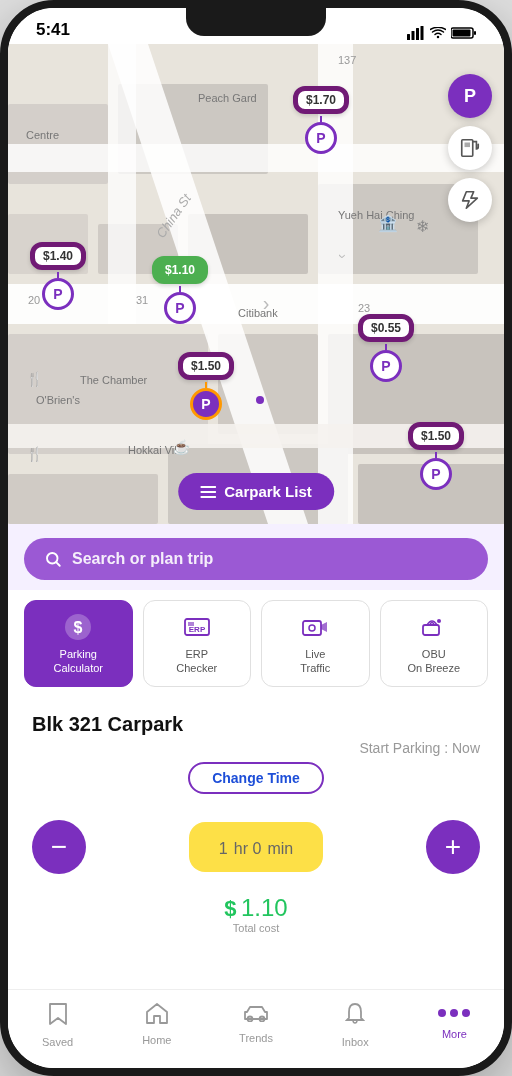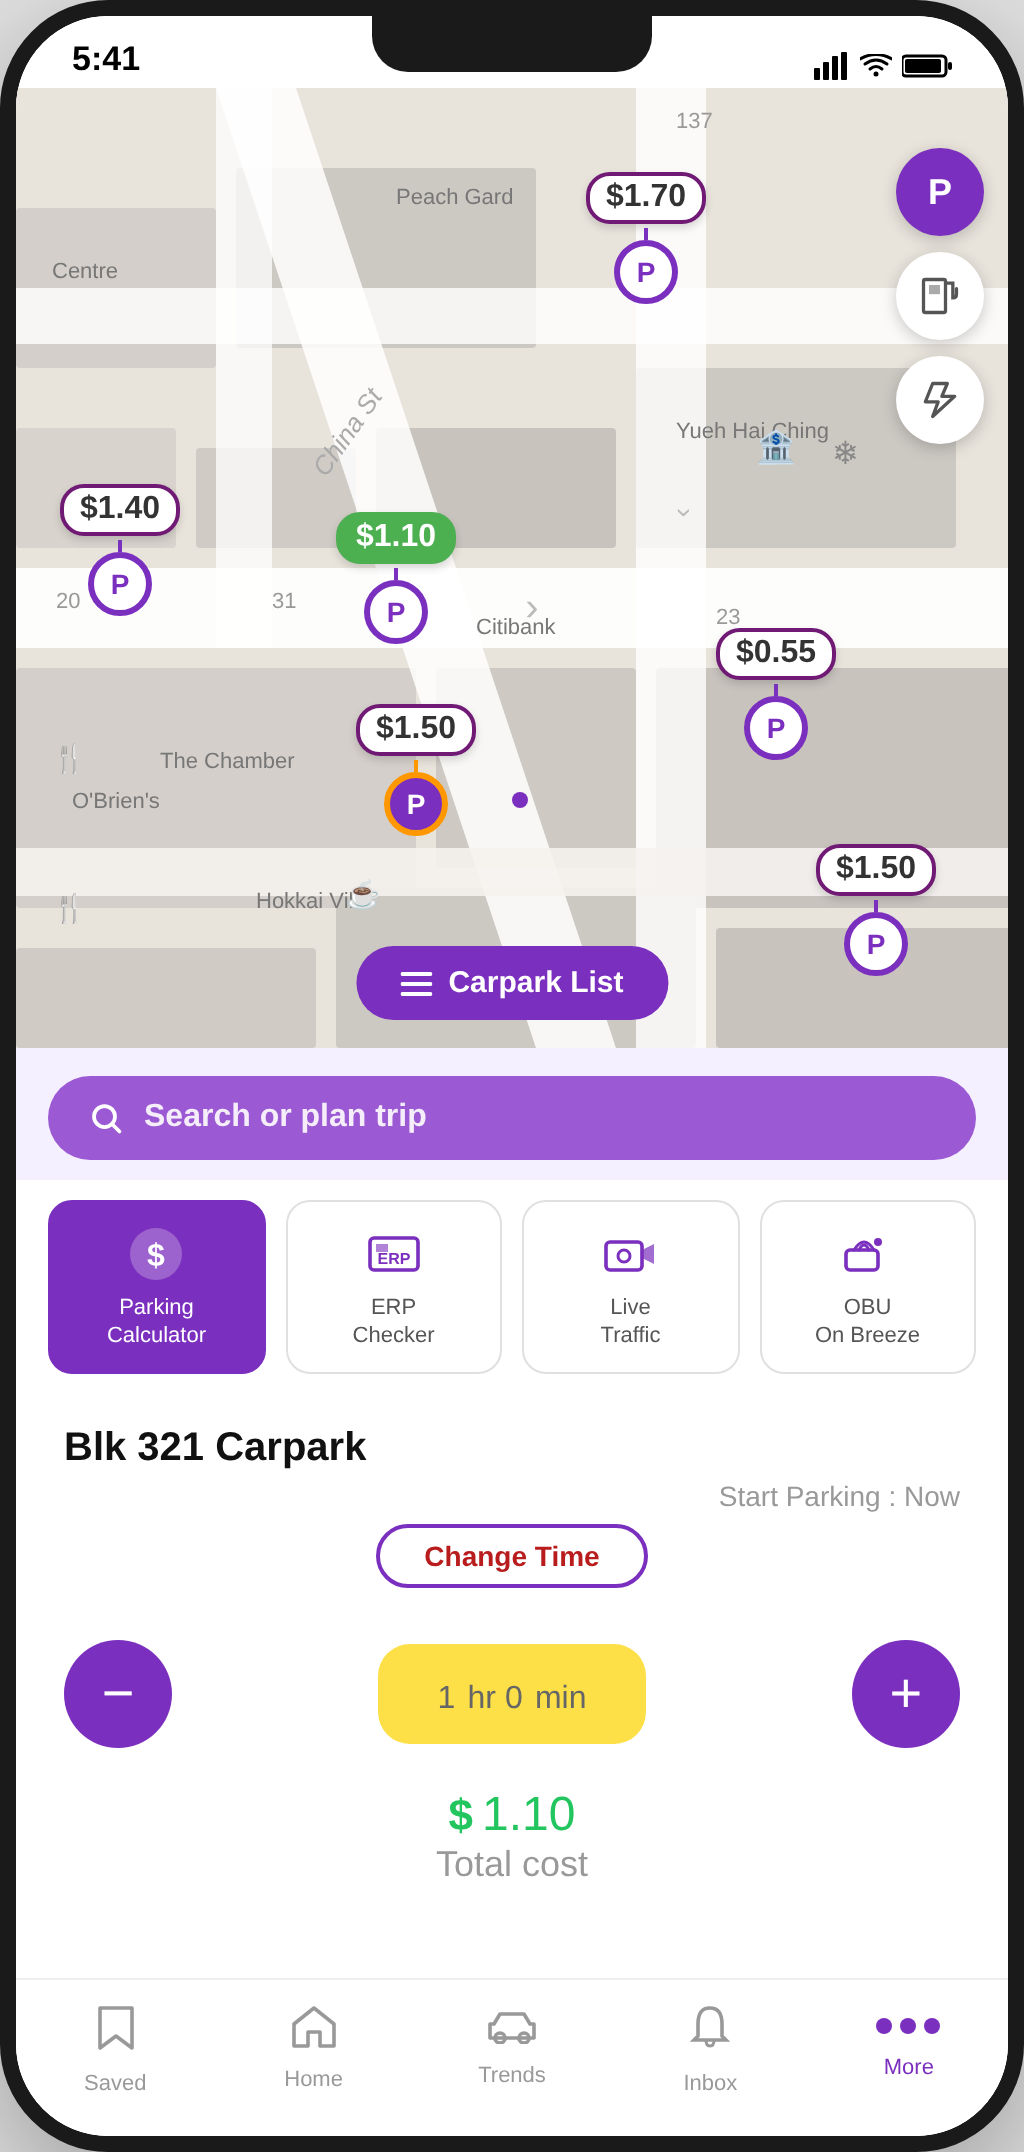--- a/index.html
+++ b/index.html
@@ -96,25 +96,25 @@
       position: absolute;
       display: flex;
       flex-direction: column;
       align-items: center;
       cursor: pointer;
     }
     .price-bubble {
       background: white;
       border-radius: 12px;
       padding: 2px 8px;
-      font-size: 16px;
+      font-size: 12px;
       font-weight: 600;
       color: #333;
       box-shadow: 0 2px 4px rgba(0,0,0,0.15);
-      border: 2px solid #701a75;
+      border: 5px solid #701a75;
       margin-bottom: 2px;
     }
     .price-bubble.green {
       background: #4CAF50;
       color: white;
       border-color: #4CAF50;
     }
     .parking-pin {
       width: 32px;
       height: 32px;
@@ -244,21 +244,21 @@
       margin-top: 4px;
       text-align: right;
     }
     .change-time-btn {
       display: block;
       margin: 6px auto;
       background: white;
       border: 2px solid #7B2FBE;
       border-radius: 20px;
       padding: 6px 22px;
-      color: #b91c1c;
+      color: #1d4ed8;
       font-size: 14px;
       font-weight: 600;
       cursor: pointer;
       width: fit-content;
     }
     
     .duration-selector {
       display: flex;
       align-items: center;
       justify-content: space-between;
@@ -295,21 +295,21 @@
       font-size: 24px;
       font-weight: 400;
       color: #22c55e;
     }
     .price-dollar {
       font-size: 22px;
       font-weight: 600;
       color: #22c55e;
     }
     .price-label {
-      font-size: 18px;
+      font-size: 11px;
       color: #999;
       text-align: center;
     }
     
     .bottom-nav {
       display: flex;
       background: white;
       border-top: 1px solid #eee;
       padding: 8px 0 16px;
       flex-shrink: 0;
@@ -436,21 +436,21 @@
         <div class="pin-stem"></div>
         <div class="parking-pin">P</div>
       </div>
 
       <div class="parking-marker" style="top:198px; left:22px;">
         <div class="price-bubble">$1.40</div>
         <div class="pin-stem"></div>
         <div class="parking-pin">P</div>
       </div>
 
-      <div class="parking-marker" style="top:212px; left:160px;text-align:center;">
+      <div class="parking-marker" style="top:212px; left:144px;text-align:center;">
         <div class="price-bubble green">$1.10</div>
         <div class="pin-stem"></div>
         <div class="parking-pin">P</div>
       </div>
 
       <div class="parking-marker" style="top:270px; left:350px;">
         <div class="price-bubble">$0.55</div>
         <div class="pin-stem"></div>
         <div class="parking-pin">P</div>
       </div>

